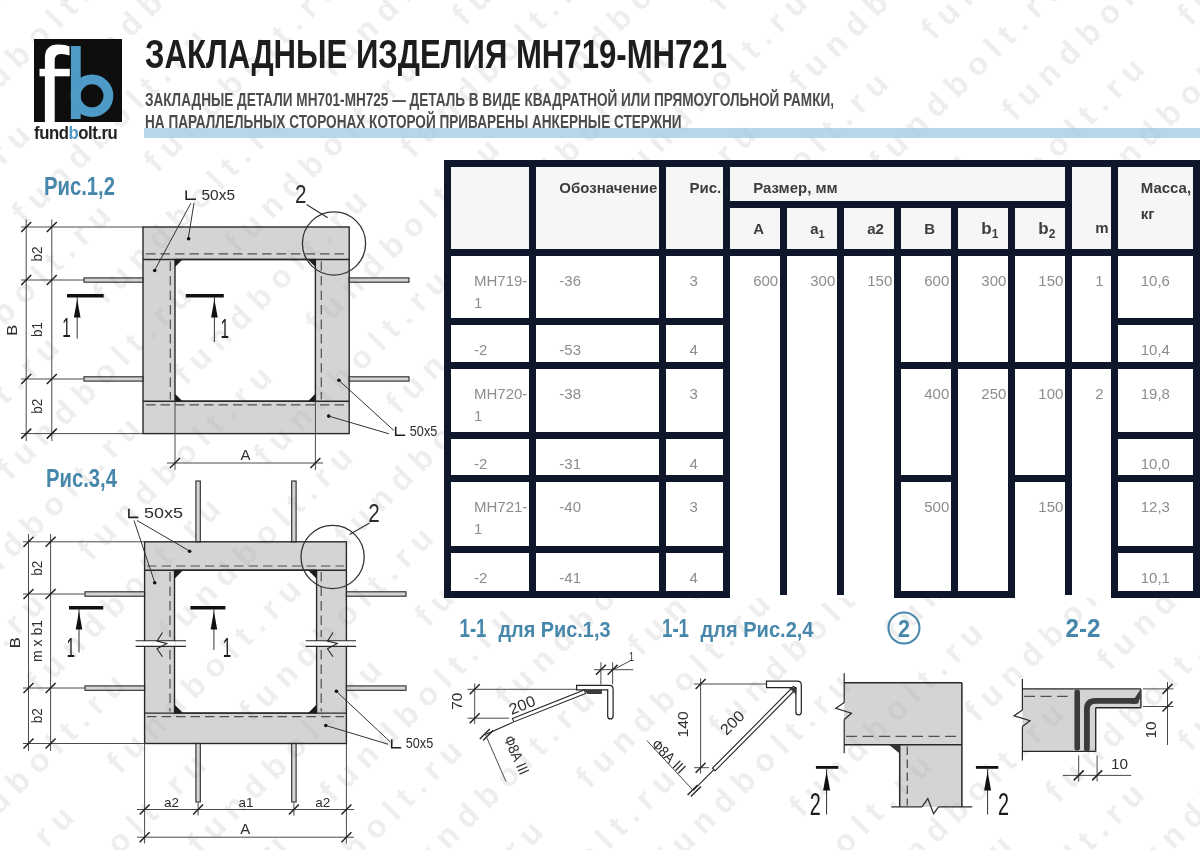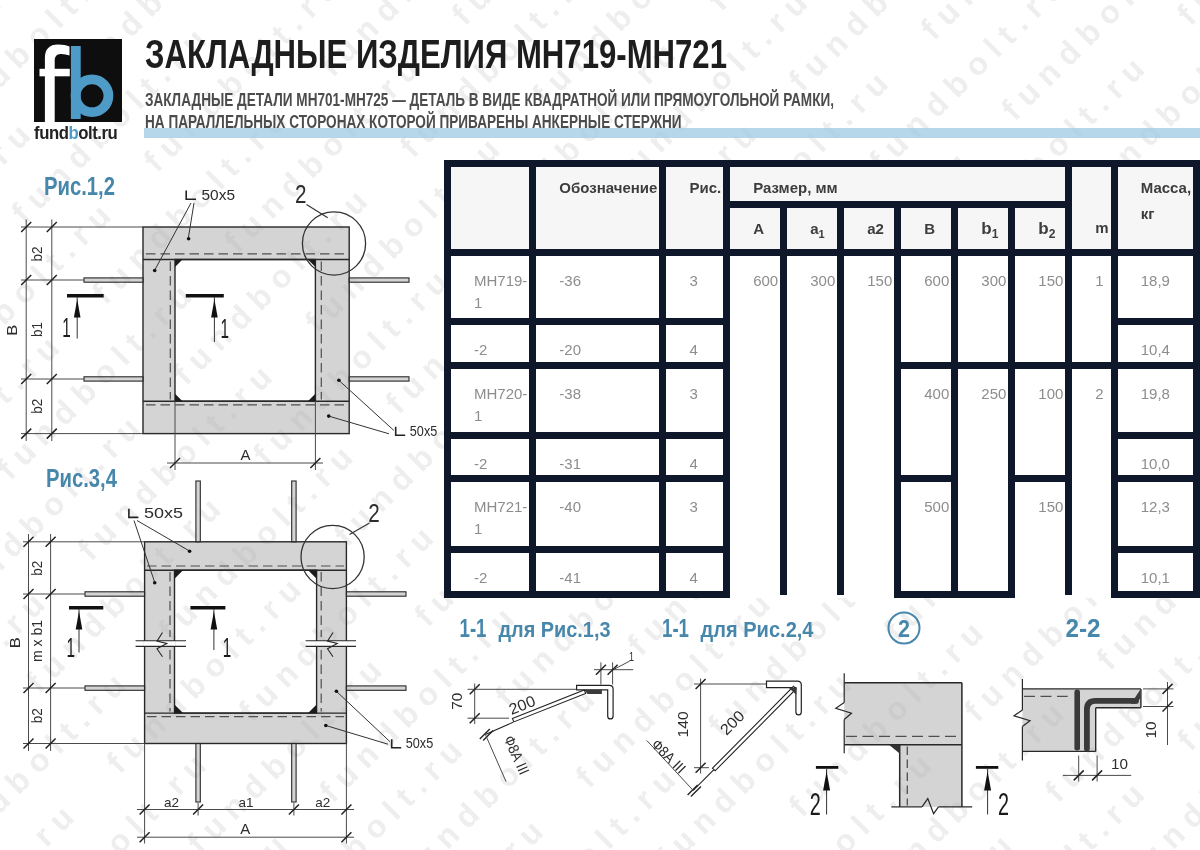--- a/index.html
+++ b/index.html
@@ -126,25 +126,25 @@
 <td>МН719-<br>1</td>
           <td>-36</td>
           <td>3</td>
 <td class="nb" rowspan="6">600</td>
           <td class="nb" rowspan="6">300</td>
           <td class="nb" rowspan="6">150</td>
 <td rowspan="2">600</td>
           <td rowspan="2">300</td>
           <td rowspan="2">150</td>
 <td rowspan="2">1</td>
-          <td>18,9</td>
+          <td>10,6</td>
 </tr>
 <tr style="height:44px">
           <td>-2</td>
-          <td>-20</td>
+          <td>-53</td>
           <td>4</td>
           <td>10,4</td>
         </tr>
 <tr style="height:70px">
 <td>МН720-<br>1</td>
           <td>-38</td>
           <td>3</td>
 <td rowspan="2">400</td>
           <td rowspan="4">250</td>
           <td rowspan="2">100</td>

